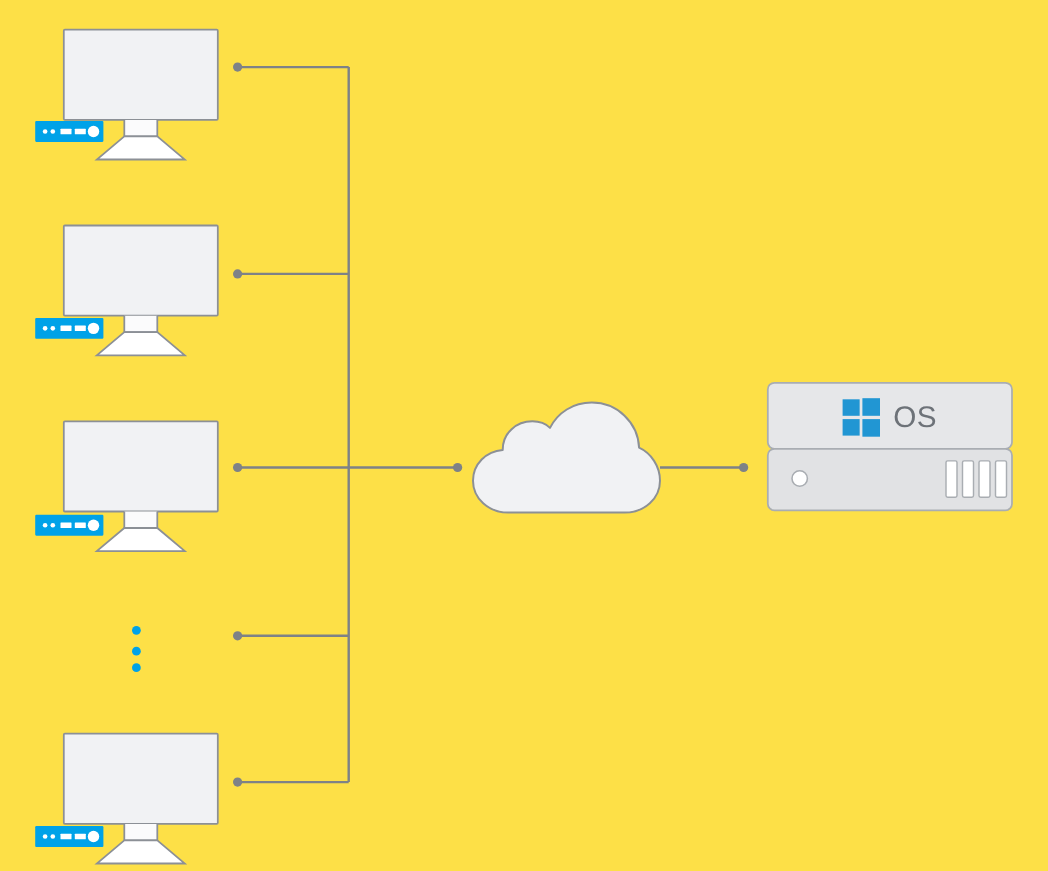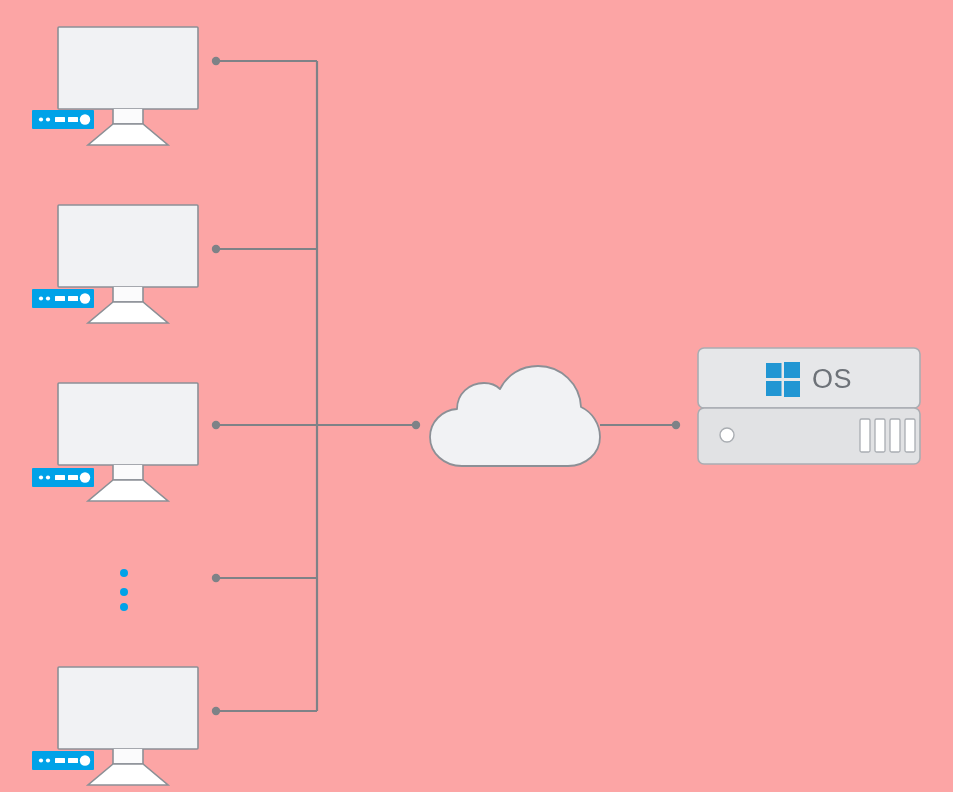--- a/index.html
+++ b/index.html
@@ -8,21 +8,21 @@
     padding: 0;
     background: #ffffff;
   }
   body {
     font-family: "Liberation Sans", sans-serif;
   }
   #diagram-root {
     position: relative;
     width: 953px;
     height: 792px;
-    background: #fca5a5;
+    background: #fde047;
     overflow: hidden;
   }
   #diagram-svg {
     position: absolute;
     top: 0;
     left: 0;
     width: 953px;
     height: 792px;
     display: block;
   }

